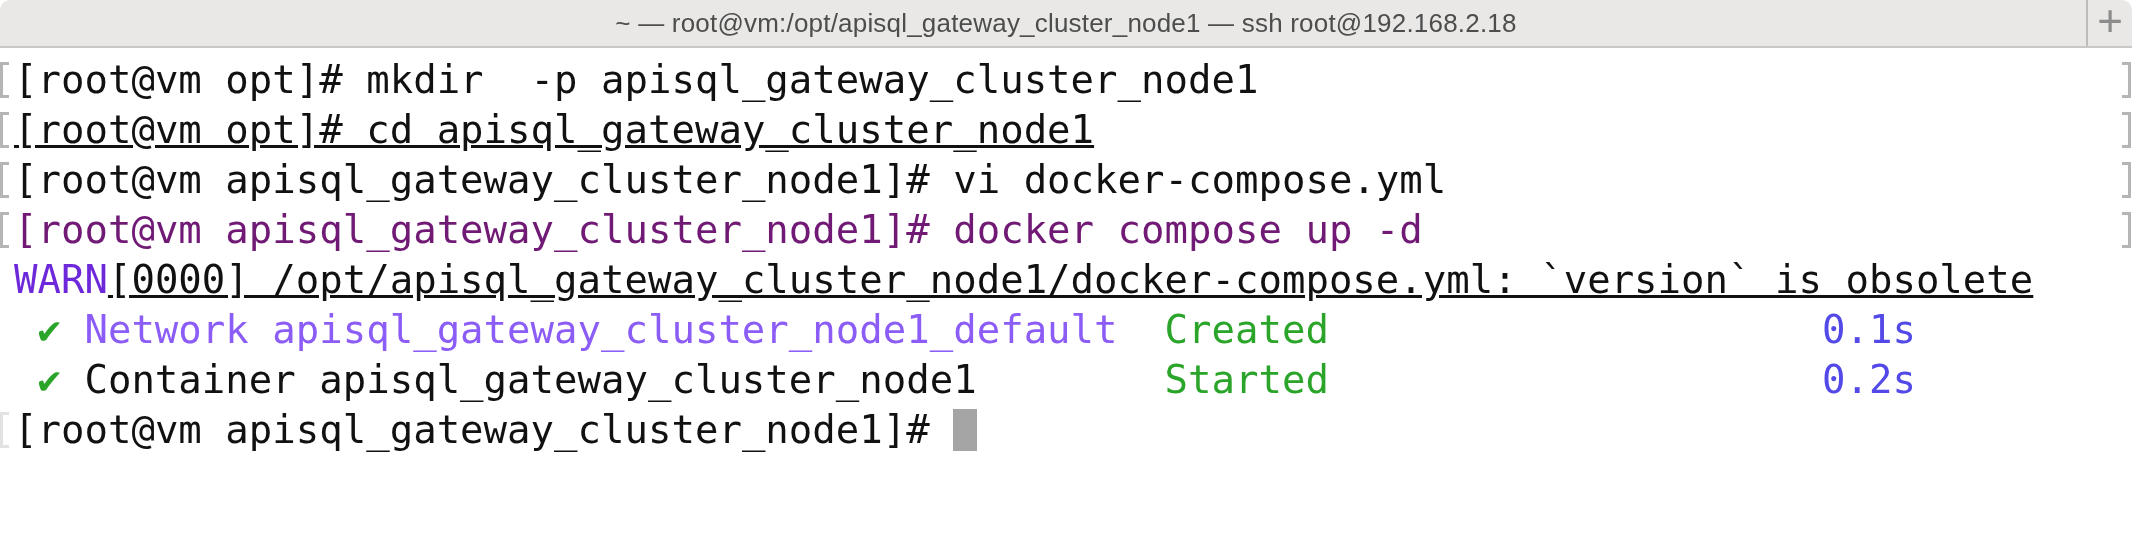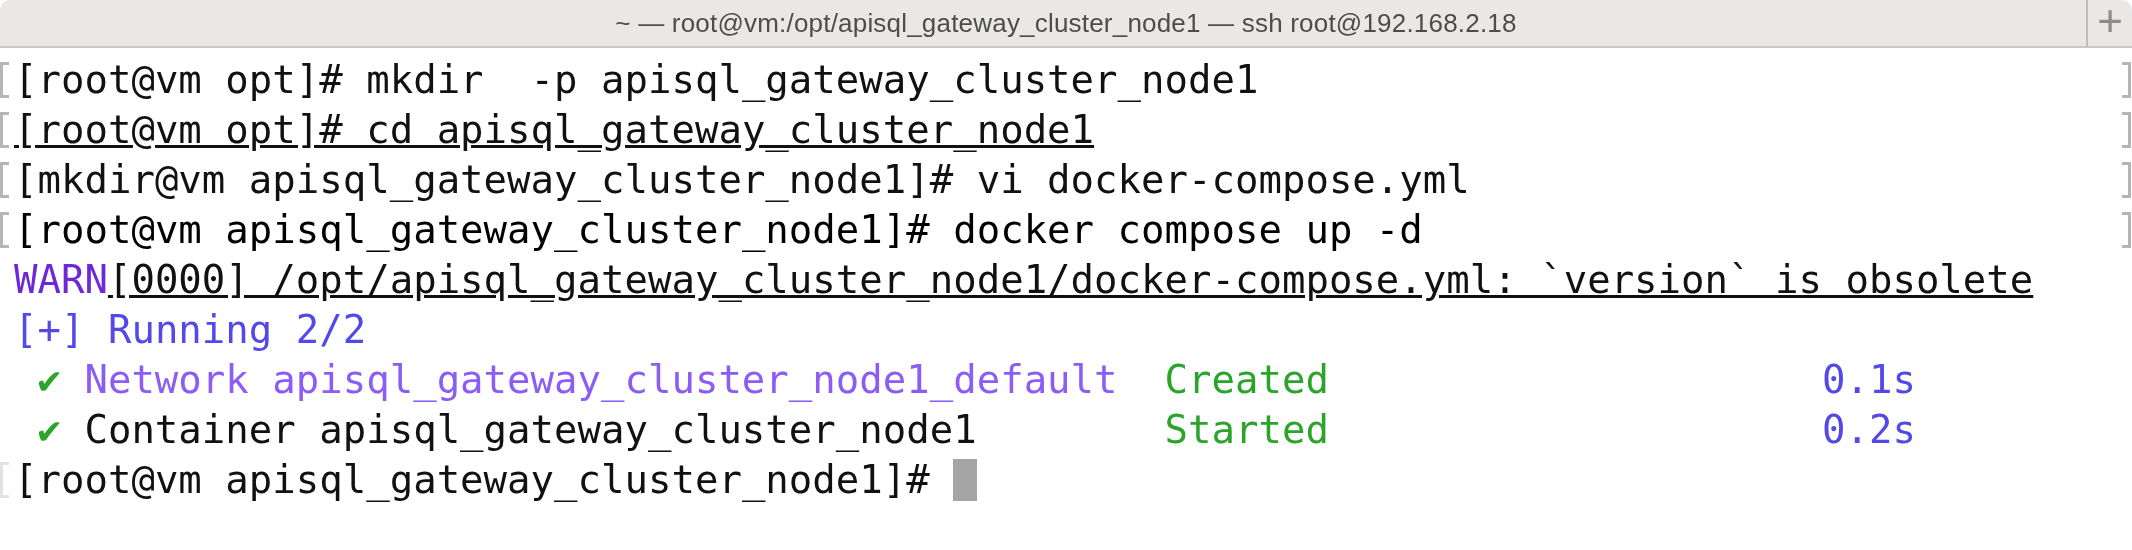--- a/index.html
+++ b/index.html
@@ -79,22 +79,21 @@
   <div class="titlebar">
     <span class="title">~ — root@vm:/opt/apisql_gateway_cluster_node1 — ssh root@192.168.2.18</span>
     <div class="newtab">
       <span class="plus">+</span>
     </div>
   </div>
 
   <div class="terminal">
       <div class="line"><span class="mark mark-left strong"></span><span class="mark mark-right strong"></span><span style="color: rgb(17, 17, 17);">[root@vm opt]# mkdir  -p apisql_gateway_cluster_node1</span></div>
       <div class="line"><span class="mark mark-left strong"></span><span class="mark mark-right strong"></span><span style="color: rgb(17, 17, 17); text-decoration: underline;">[root@vm opt]# cd apisql_gateway_cluster_node1</span></div>
-      <div class="line"><span class="mark mark-left strong"></span><span class="mark mark-right strong"></span><span style="color: rgb(17, 17, 17);">[mkdir@vm apisql_gateway_cluster_node1]# vi docker-compose.yml</span></div>
-      <div class="line"><span class="mark mark-left strong"></span><span class="mark mark-right strong"></span><span style="color: #000000;">[root@vm apisql_gateway_cluster_node1]# docker compose up -d</span></div>
+      <div class="line"><span class="mark mark-left strong"></span><span class="mark mark-right strong"></span><span style="color: rgb(17, 17, 17);">[root@vm apisql_gateway_cluster_node1]# vi docker-compose.yml</span></div>
+      <div class="line"><span class="mark mark-left strong"></span><span class="mark mark-right strong"></span><span style="color: #701a75;">[root@vm apisql_gateway_cluster_node1]# docker compose up -d</span></div>
       <div class="line"><span style="color: #6d28d9;">WARN</span><span style="color: rgb(17, 17, 17); text-decoration: underline;">[0000] /opt/apisql_gateway_cluster_node1/docker-compose.yml: `version` is obsolete</span></div>
-      <div class="line"><span style="color: rgb(83, 73, 232);">[+] Running 2/2</span></div>
       <div class="line"><span style="color: rgb(17, 17, 17);"> </span><span class="cell" style="color: rgb(42, 165, 42);">✔</span><span style="color: #8b5cf6;"> Network apisql_gateway_cluster_node1_default  </span><span style="color: rgb(42, 165, 42);">Created</span><span style="color: rgb(17, 17, 17);">                     </span><span style="color: rgb(83, 73, 232);">0.1s</span></div>
       <div class="line"><span style="color: rgb(17, 17, 17);"> </span><span class="cell" style="color: rgb(42, 165, 42);">✔</span><span style="color: rgb(17, 17, 17);"> Container apisql_gateway_cluster_node1        </span><span style="color: rgb(42, 165, 42);">Started</span><span style="color: rgb(17, 17, 17);">                     </span><span style="color: rgb(83, 73, 232);">0.2s</span></div>
       <div class="line"><span class="mark mark-left faint"></span><span style="color: rgb(17, 17, 17);">[root@vm apisql_gateway_cluster_node1]# </span><span class="cursor" style="background: rgb(165, 165, 165);"></span></div>
     </div>
 
 </div>
 
 </body></html>

